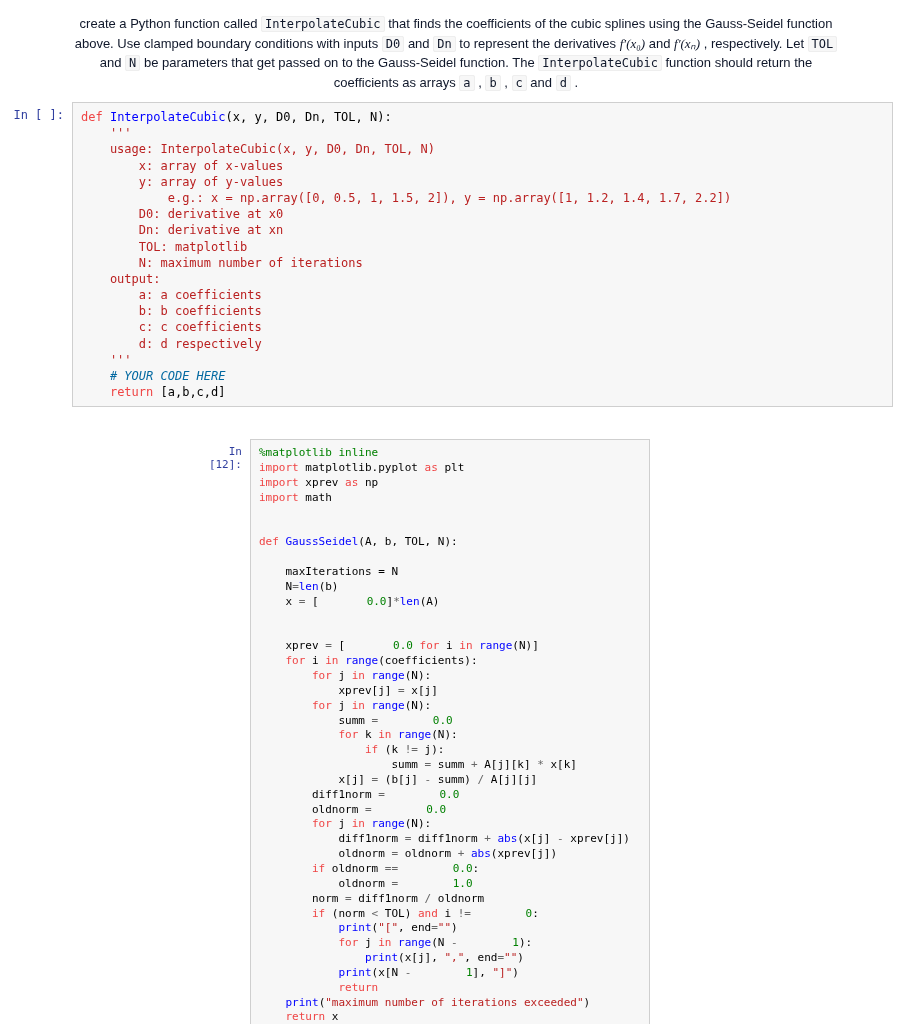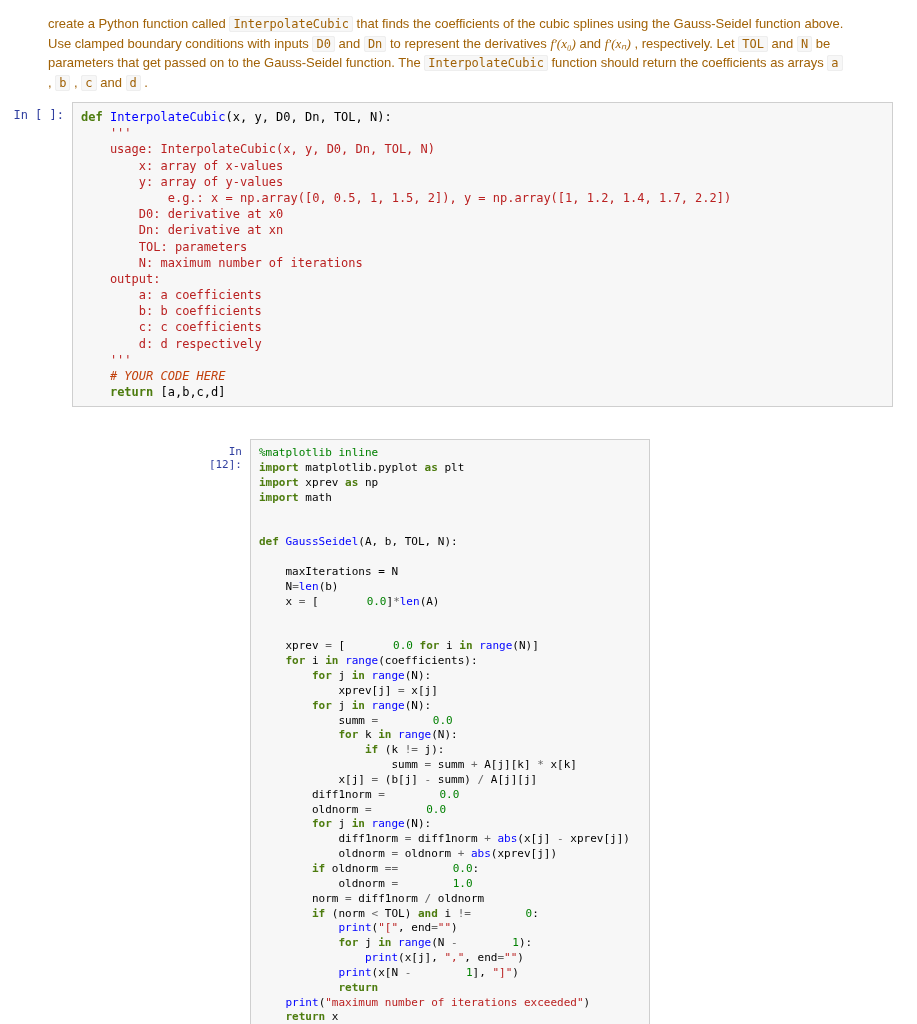--- a/index.html
+++ b/index.html
@@ -1,32 +1,32 @@
 <!DOCTYPE html>
 <html><head>
 <meta charset="utf-8">
 <style>
   html,body{margin:0;padding:0;background:#fff;font-family:"Helvetica Neue",Helvetica,Arial,sans-serif;color:#000;font-size:13px;}
   .page{width:917px;box-sizing:border-box;}
-  .instructions{padding:14px 72px 6px 48px;line-height:1.5;font-size:13px;color:#a16207;}
+  .instructions{padding:14px 72px 6px 67px;line-height:1.5;font-size:13px;color:#0f172a;text-align:center;}
   code.inline{font-family:monospace;background:#f7f7f7;padding:0 3px;border:1px solid #eee;border-radius:2px;font-size:12px;}
   .math{font-family:"Times New Roman",serif;font-style:italic;}
 
   .cell{display:flex;align-items:flex-start;margin:4px 0 32px 0;}
   .prompt{width:72px;flex:0 0 72px;text-align:right;padding:6px 8px 0 0;font-family:monospace;font-size:12px;color:#303F9F;box-sizing:border-box;}
   .input-area{flex:1;border:1px solid #cfcfcf;background:#f7f7f7;padding:6px 8px;font-family:monospace;font-size:12px;line-height:1.35;white-space:pre;overflow:auto;color:#000;}
   .input-area.big{margin-right:24px;}
 
   
-  .kw{color:#4d7c0f;font-weight:bold;}   
+  .kw{color:#ef4444;font-weight:normal;}   
   .mg{color:#008000;}                    
   .fn{color:#0000FF;}                    
   .str{color:#BA2121;}                   
   .num{color:#008000;margin-left:48px;}                   
-  .cmt{color:#c2410c;font-style:italic;} 
+  .cmt{color:#0369a1;font-style:italic;} 
   .op{color:#666666;}                    
 
   .nested-wrap{margin:30px 0 20px 190px;width:460px;}
   .nested-wrap .cell{margin:0;}
   .nested-wrap .prompt{width:60px;flex:0 0 60px;font-size:11px;}
   .nested-wrap .input-area{font-size:11px;line-height:1.35;}
 </style>
 </head>
 <body>
 <div class="page">
@@ -62,21 +62,21 @@
 <div class="cell">
   <div class="prompt">In [ ]:</div>
   <div class="input-area big"><span class="kw">def</span> <span class="fn">InterpolateCubic</span><span>(x, y, D0, Dn, TOL, N):</span>
 <span class="str">    '''</span>
 <span class="str">    usage: InterpolateCubic(x, y, D0, Dn, TOL, N)</span>
 <span class="str">        x: array of x-values</span>
 <span class="str">        y: array of y-values</span>
 <span class="str">            e.g.: x = np.array([0, 0.5, 1, 1.5, 2]), y = np.array([1, 1.2, 1.4, 1.7, 2.2])</span>
 <span class="str">        D0: derivative at x0</span>
 <span class="str">        Dn: derivative at xn</span>
-<span class="str">        TOL: parameters</span>
+<span class="str">        TOL: matplotlib</span>
 <span class="str">        N: maximum number of iterations</span>
 <span class="str">    output:</span>
 <span class="str">        a: a coefficients</span>
 <span class="str">        b: b coefficients</span>
 <span class="str">        c: c coefficients</span>
 <span class="str">        d: d respectively</span>
 <span class="str">    '''</span>
 <span class="cmt">    # YOUR CODE HERE</span>
     <span class="kw">return</span> <span>[a,b,c,d]</span></div>
 </div>

